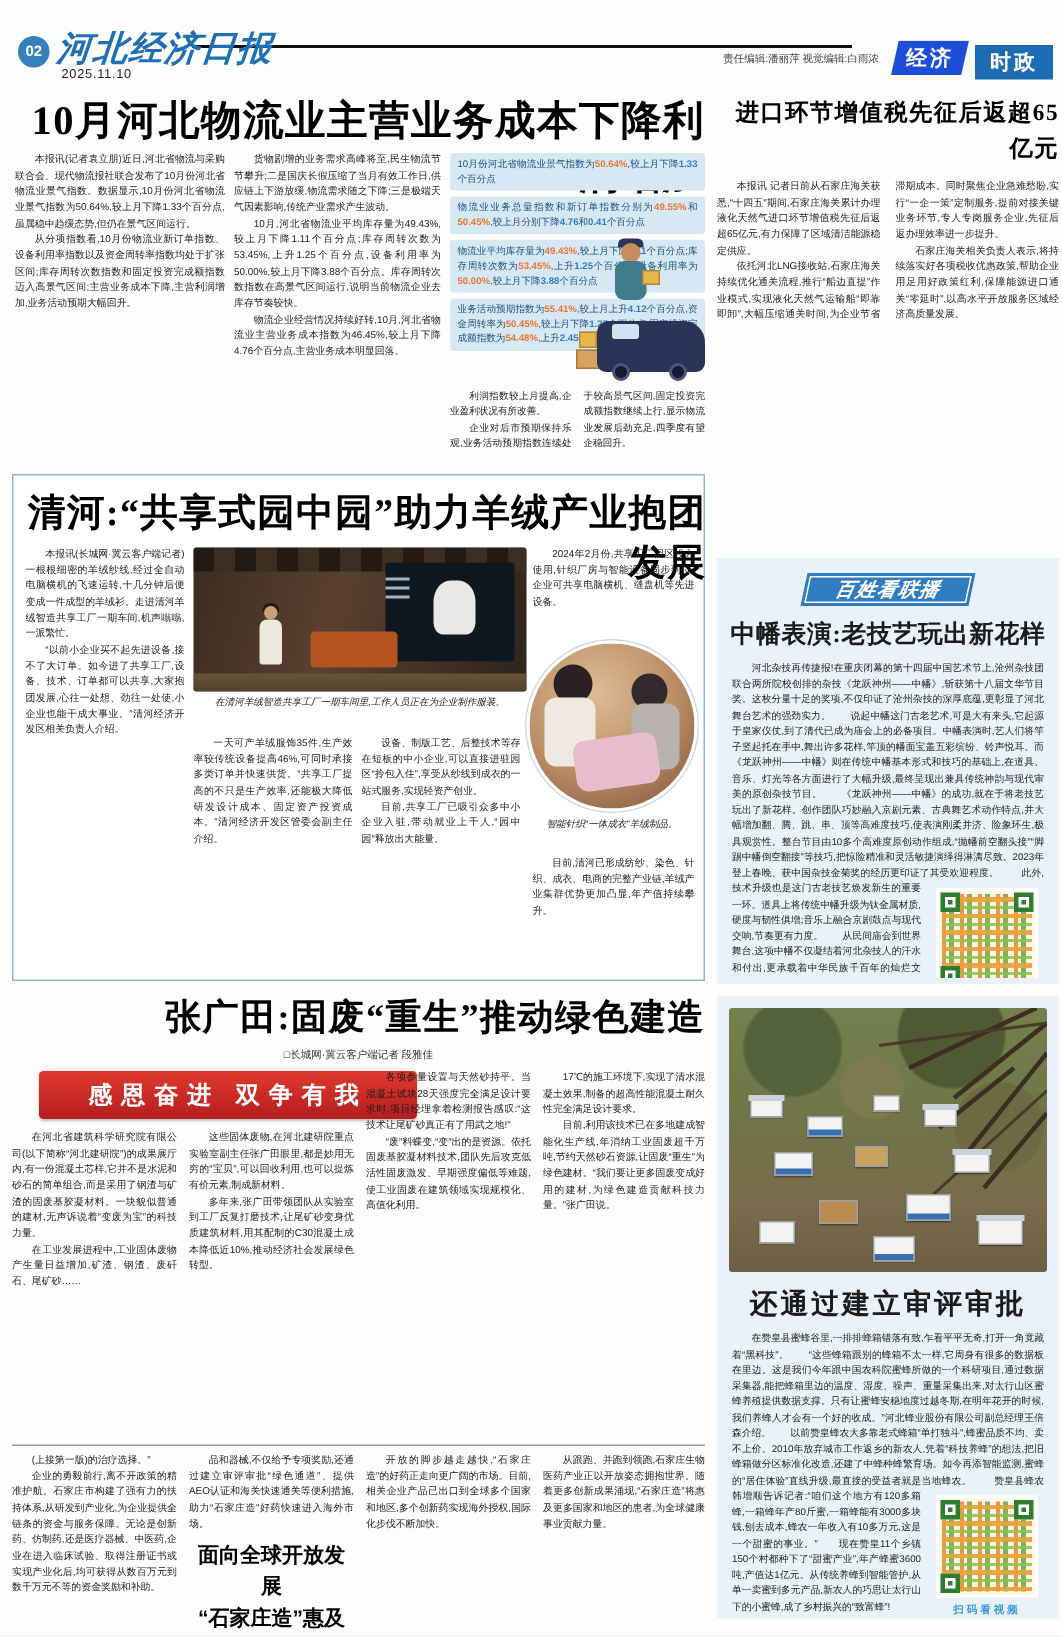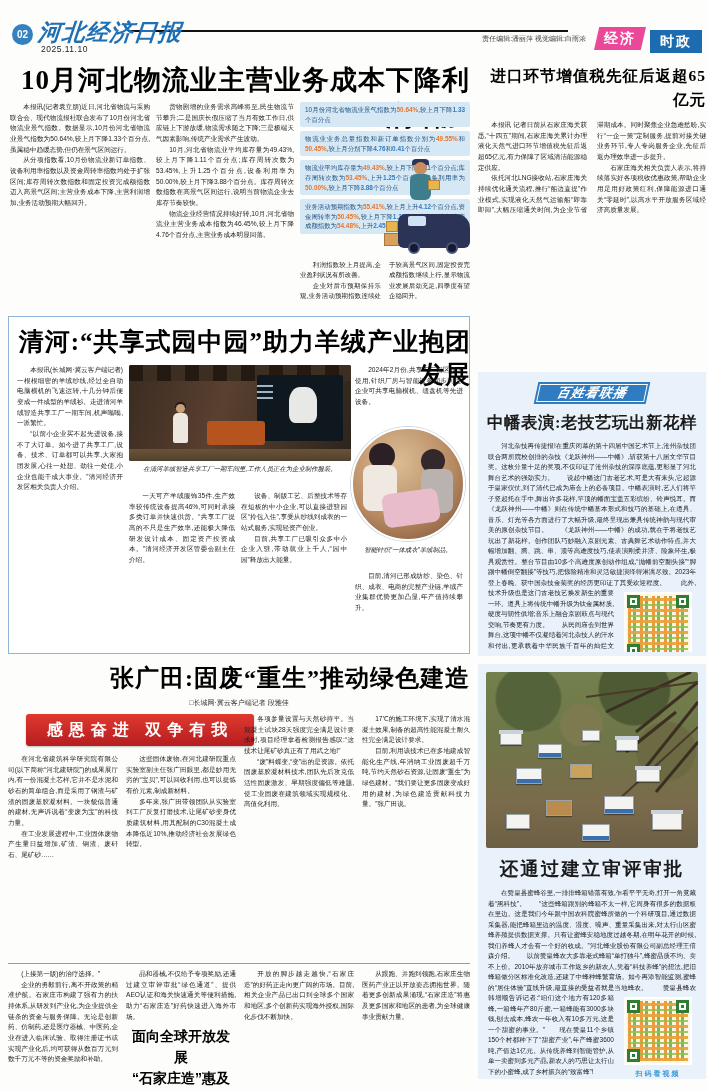--- a/index.html
+++ b/index.html
@@ -12,21 +12,21 @@
   
   .hdr-rule { position:absolute; left:128px; top:30px; width:440px; height:2px; background:#111; }
   .page-badge { position:absolute; left:12px; top:24px; width:21px; height:21px; border-radius:50%;
     background:#3481bd; color:#fff; font-size:10px; font-weight:bold; display:flex; align-items:center; justify-content:center; }
   .masthead { position:absolute; left:38px; top:17px; font-family:"DejaVu Serif", serif;
     font-style:italic; font-weight:bold; font-size:23px; color:#1f6fb5; transform:skewX(-5deg); letter-spacing:1px; }
   .pub-date { position:absolute; left:41px; top:44px; font-size:8.5px; color:#222; letter-spacing:.5px; }
   .editors { position:absolute; right:122px; top:34px; font-size:7px; color:#444; }
   .tag { position:absolute; width:52px; height:23px; color:#fff; font-weight:900; font-size:14px;
     display:flex; align-items:center; justify-content:center; letter-spacing:2px; }
-  .tag-red { right:62px; top:27px; background:#ec4899; clip-path:polygon(10% 0,100% 0,90% 100%,0 100%); }
+  .tag-red { right:62px; top:27px; background:#1d4ed8; clip-path:polygon(10% 0,100% 0,90% 100%,0 100%); }
   .tag-blue { right:6px; top:30px; background:#1d6cb2; }
   
   .tcol { position:absolute; font-size:6.6px; line-height:1.62; text-align:justify; color:#1c1c1c; overflow:hidden; }
   .para { text-indent:2em; margin:0; }
   .h-main { position:absolute; font-weight:900; text-align:right;
     font-family:"Liberation Serif", serif; color:#000; letter-spacing:1px; }
   .byline-c { position:absolute; font-size:7px; color:#333; text-align:center; }
   
   .stats-wrap { position:absolute; left:300px; top:102px; width:170px; height:206px; }
   .stat { background:#d7e8f5; color:#1c4f7e; font-size:6.4px; line-height:1.5; text-align:justify;
@@ -224,21 +224,21 @@
       </div>
       <span>　　此外,技术升级也是这门古老技艺焕发新生的重要一环。道具上将传统中幡升级为钛金属材质,硬度与韧性俱增;音乐上融合京剧鼓点与现代交响,节奏更有力度。　　从民间庙会到世界舞台,这项中幡不仅凝结着河北杂技人的汗水和付出,更承载着中华民族千百年的灿烂文化。</span>
       
     </div>
   </div>
 
   <div class="h-main" style="left:8px; top:662px; width:462px; font-size:24px;">张广田:固废“重生”推动绿色建造</div>
   <div class="byline-c" style="left:8px; top:698px; width:462px;">□长城网·冀云客户端记者 段雅佳</div>
 
   <div style="position:absolute; left:8px; top:714px; width:462px; height:244px;">
-    <div class="banner-red" style="left:18px; top:0; width:228px; height:32px;">感恩奋进 双争有我</div>
+    <div class="banner-red" style="left:18px; top:0; width:252px; height:32px;">感恩奋进 双争有我</div>
     <div class="tcol" style="left:0; top:40px; width:110px; height:204px;">
         <p class="para">在河北省建筑科学研究院有限公司(以下简称“河北建研院”)的成果展厅内,有一份混凝土芯样,它并不是水泥和砂石的简单组合,而是采用了钢渣与矿渣的固废基胶凝材料。一块貌似普通的建材,无声诉说着“变废为宝”的科技力量。</p>
         <p class="para">在工业发展进程中,工业固体废物产生量日益增加,矿渣、钢渣、废矸石、尾矿砂……</p>
       </div>
     <div class="tcol" style="left:118px; top:40px; width:110px; height:204px;">
         <p class="para">这些固体废物,在河北建研院重点实验室副主任张广田眼里,都是妙用无穷的“宝贝”,可以回收利用,也可以提炼有价元素,制成新材料。</p>
         <p class="para">多年来,张广田带领团队从实验室到工厂反复打磨技术,让尾矿砂变身优质建筑材料,用其配制的C30混凝土成本降低近10%,推动经济社会发展绿色转型。</p>
       </div>
     <div class="tcol" style="left:236px; top:0; width:110px; height:244px;">
         <p class="para">各项参量设置与天然砂持平。当混凝土试块28天强度完全满足设计要求时,项目经理拿着检测报告感叹:“这技术让尾矿砂真正有了用武之地!”</p>

